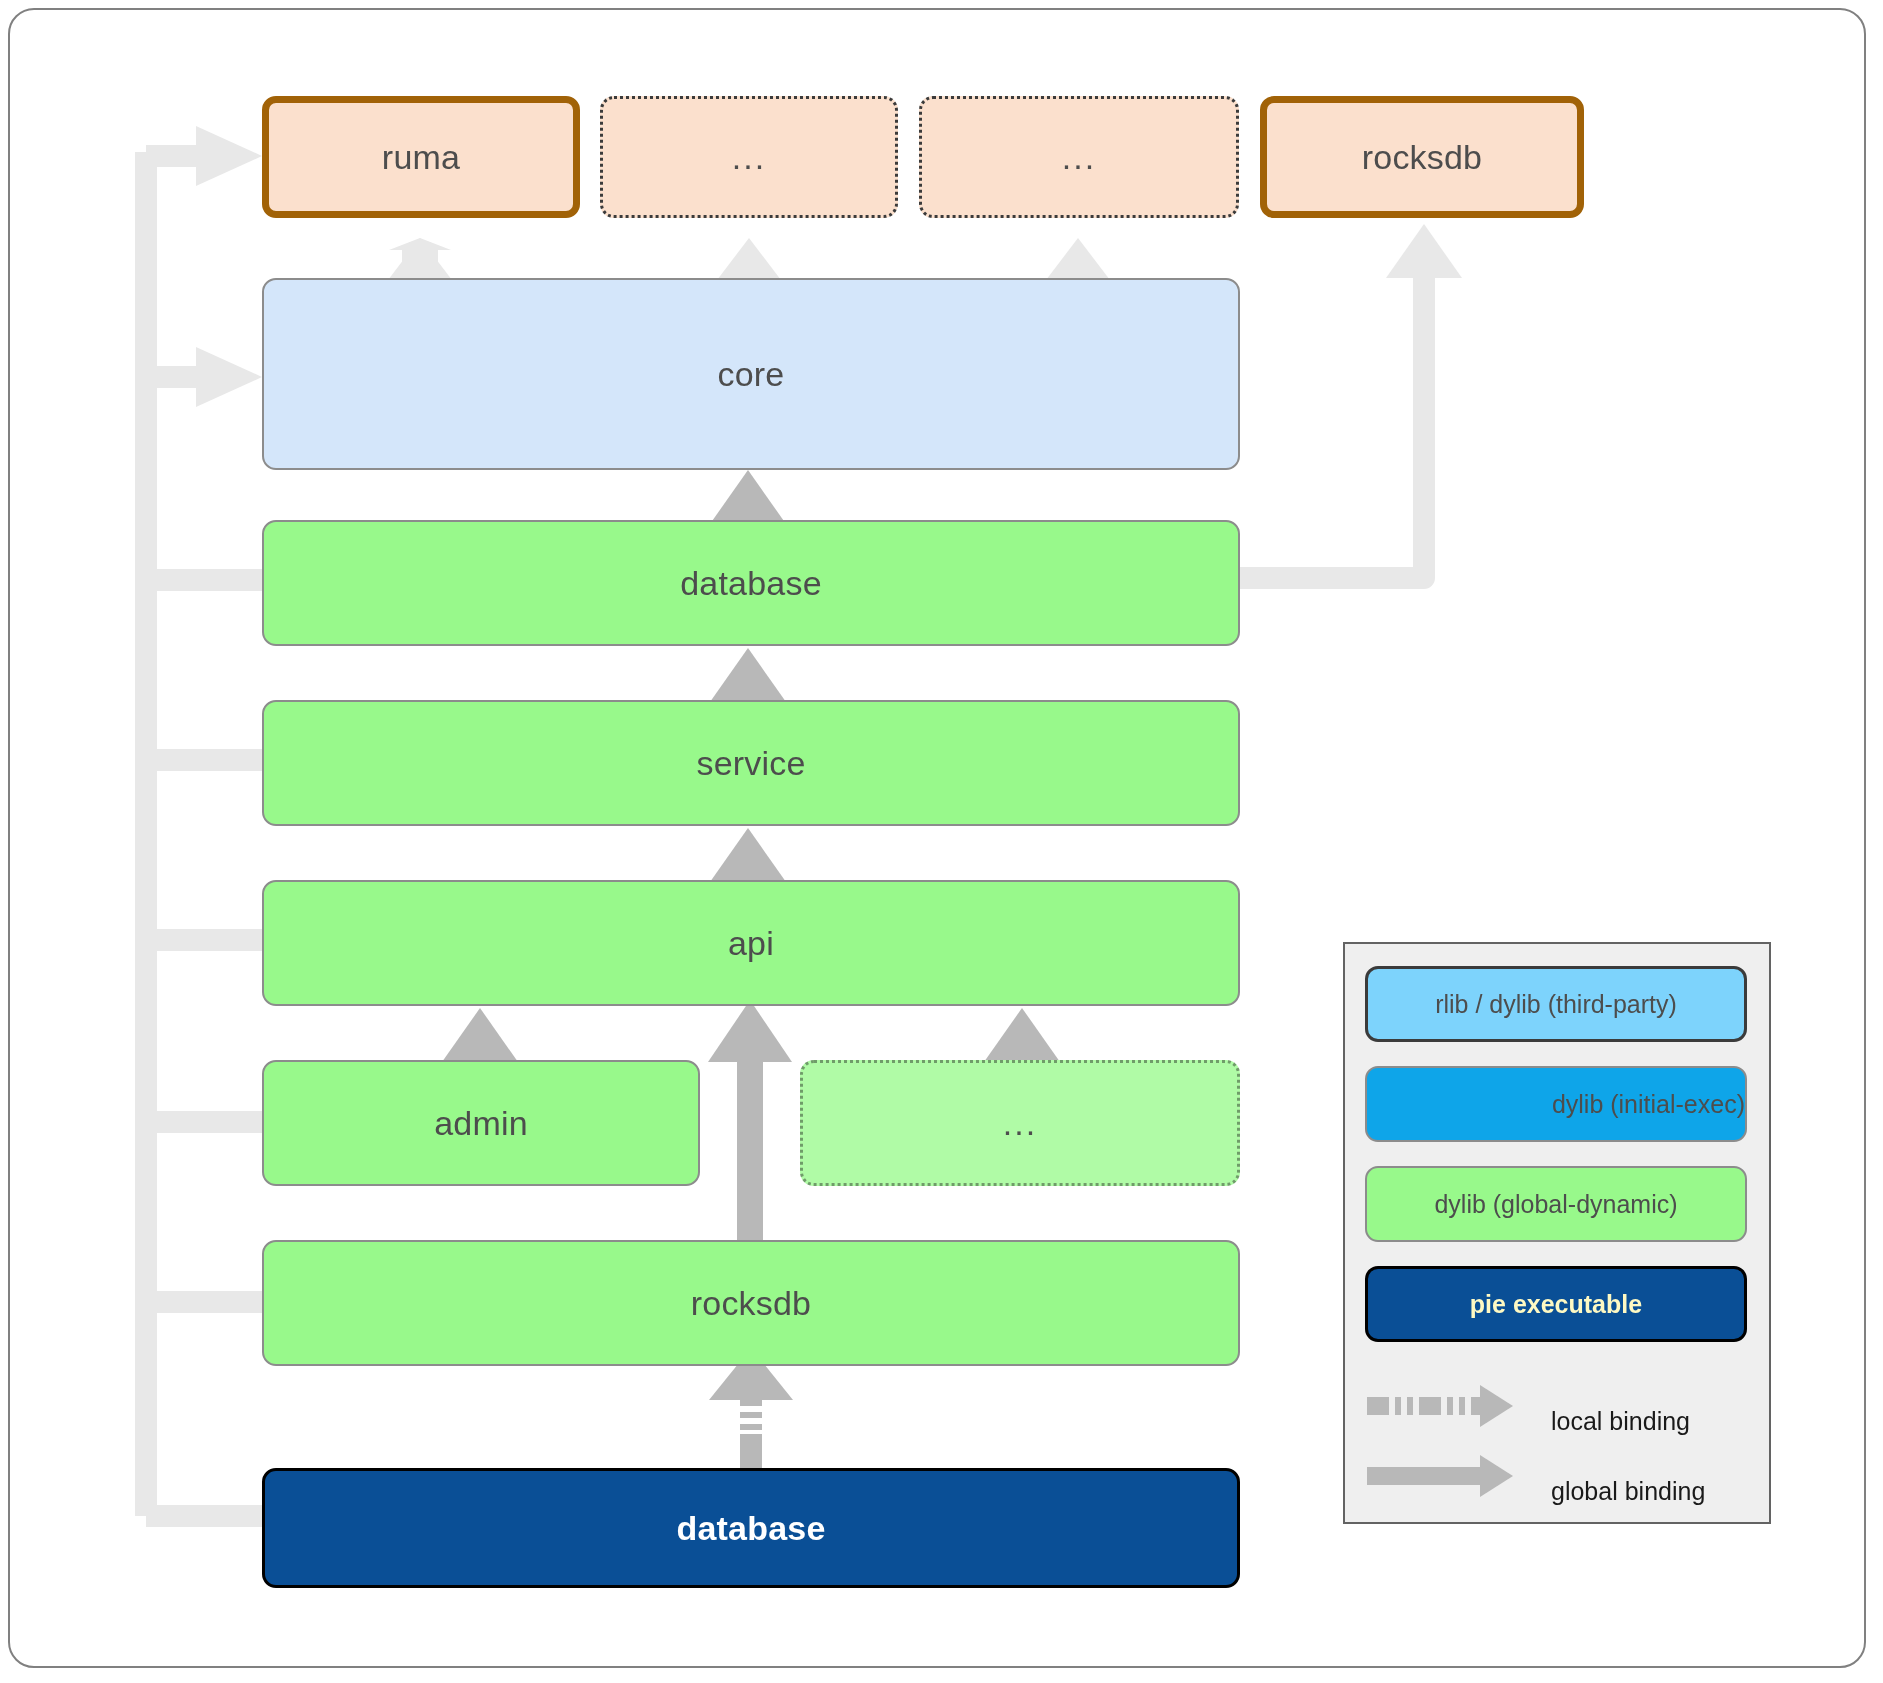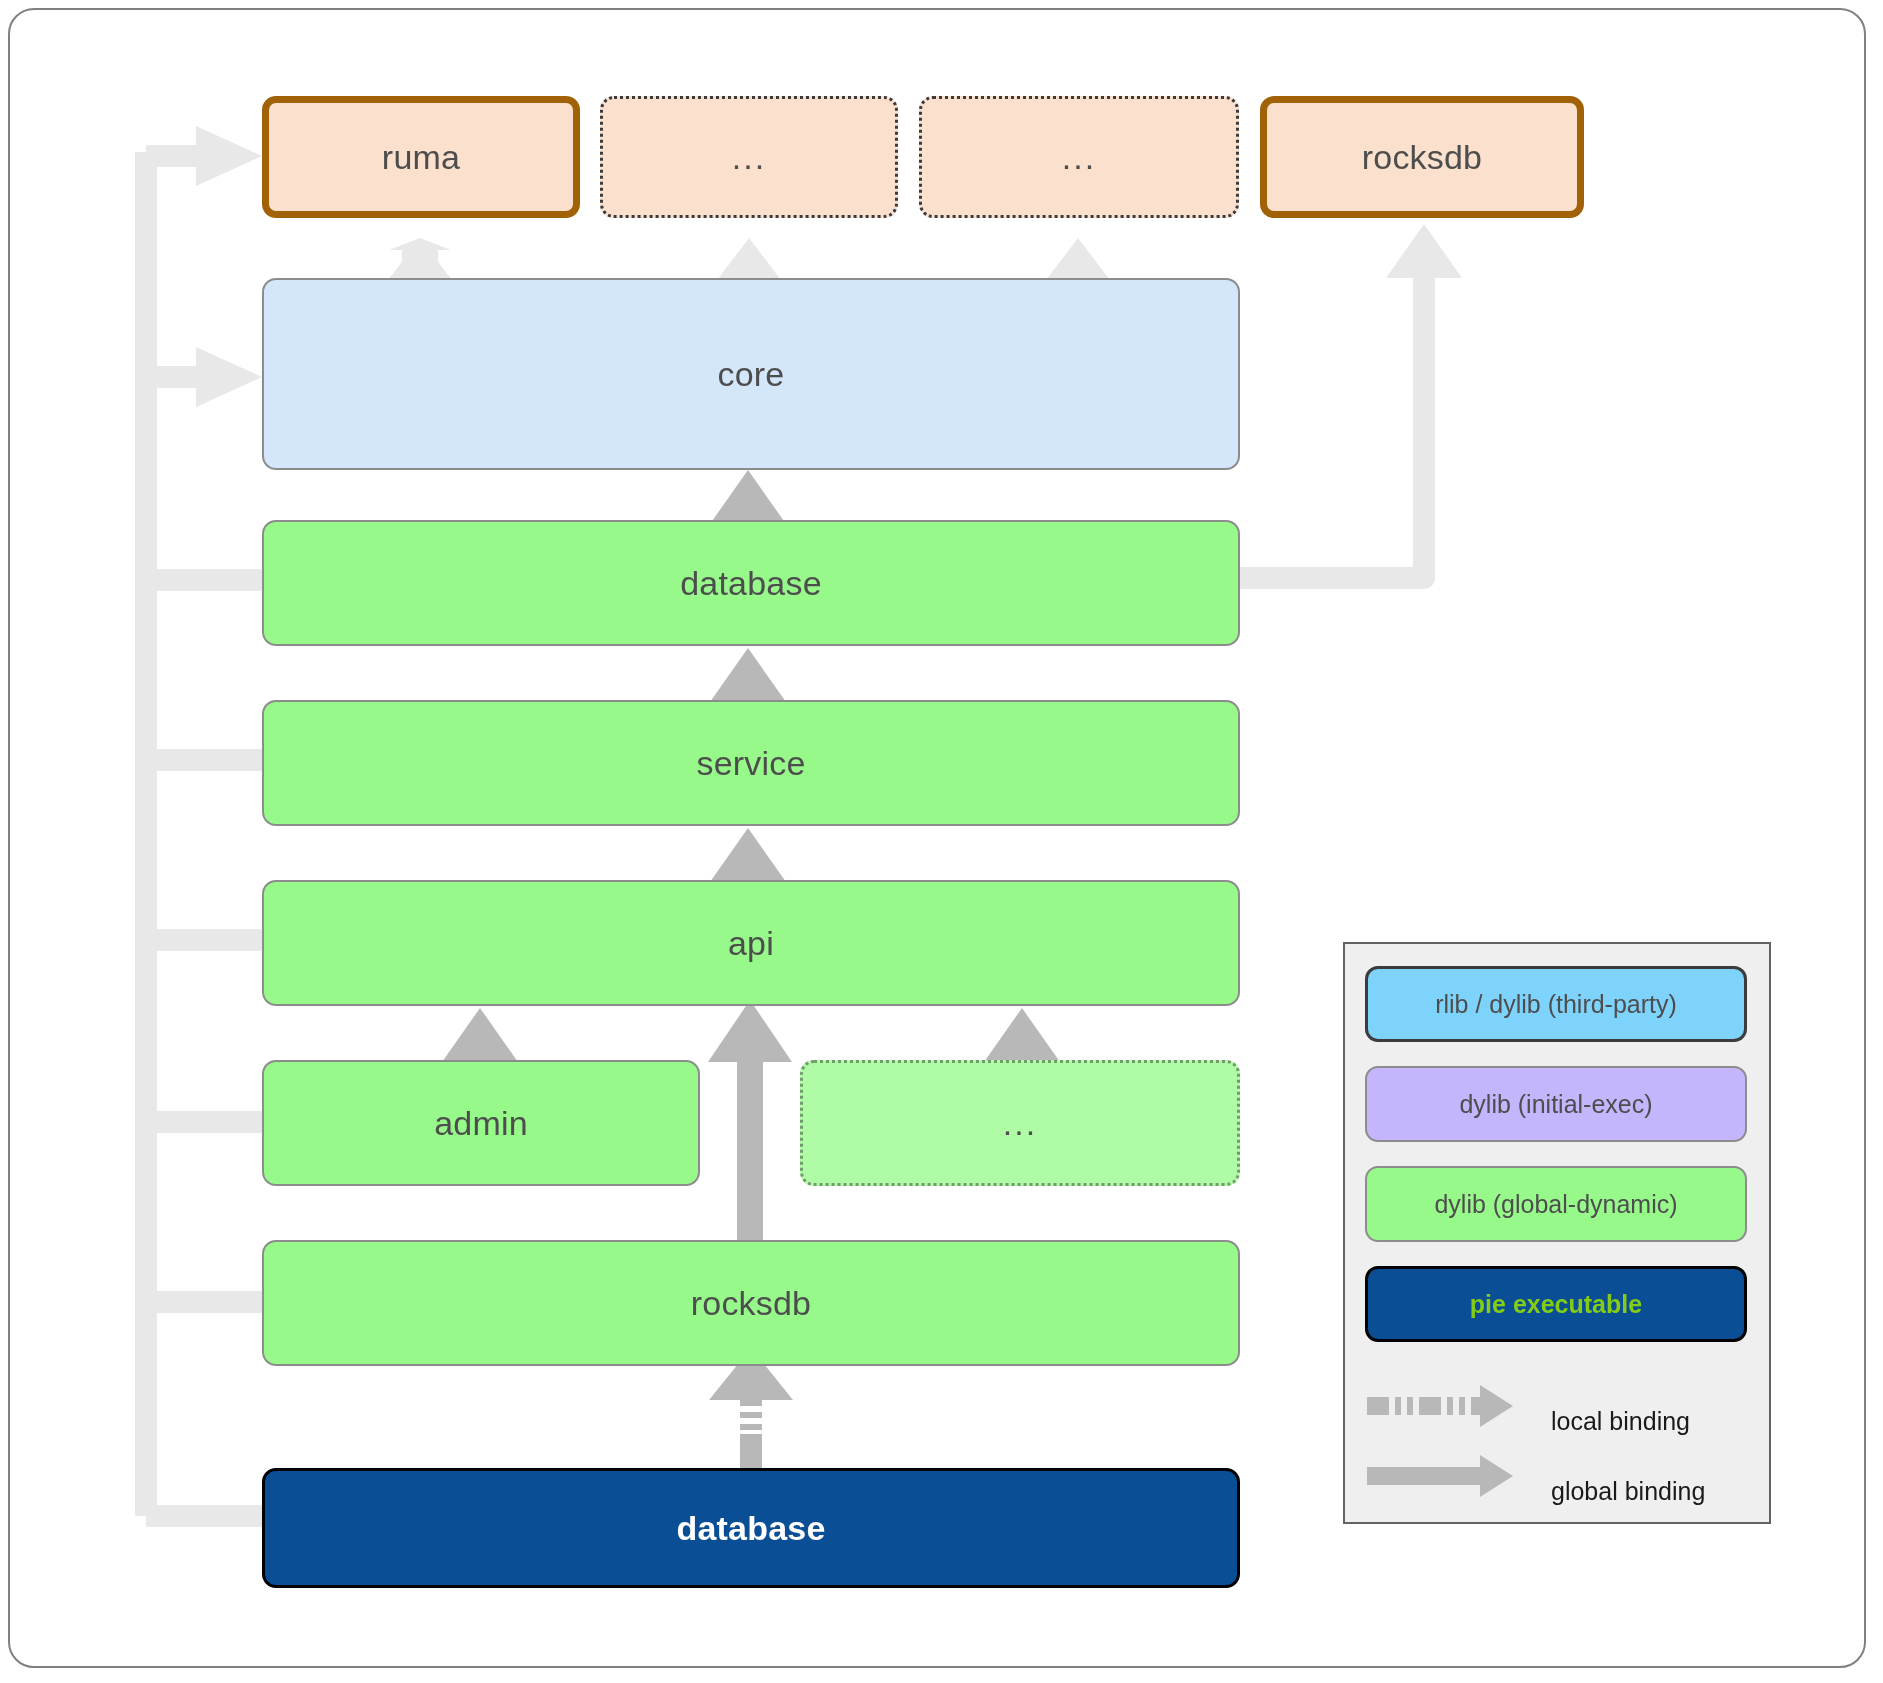--- a/index.html
+++ b/index.html
@@ -101,24 +101,24 @@
     height: 76px;
     border-radius: 13px;
     box-sizing: border-box;
     display: flex;
     align-items: center;
     justify-content: center;
     font-size: 25px;
     color: #4d4d4d;
   }
   .lg-chip.c1 { top: 22px;  background:#7dd3fc; border:3px solid #3b3b3b; }
-  .lg-chip.c2 { top: 122px; background:#c4b5fd; border:2px solid #8c8c8c; }
+  .lg-chip.c2 { top: 122px; background:#0ea5e9; border:2px solid #8c8c8c;justify-content:flex-end; }
   .lg-chip.c3 { top: 222px; background:#98f98b; border:2px solid #8c8c8c; }
   .lg-chip.c4 { top: 322px; background:#0a4f96; border:3px solid #000000;
-                color:#84cc16; font-weight:bold; }
+                color:#fef9c3; font-weight:bold; }
   .lg-row {
     position: absolute;
     left: 20px;
     width: 390px;
     height: 56px;
     display: flex;
     align-items: center;
   }
   .lg-row.r1 { top: 434px; }
   .lg-row.r2 { top: 504px; }

